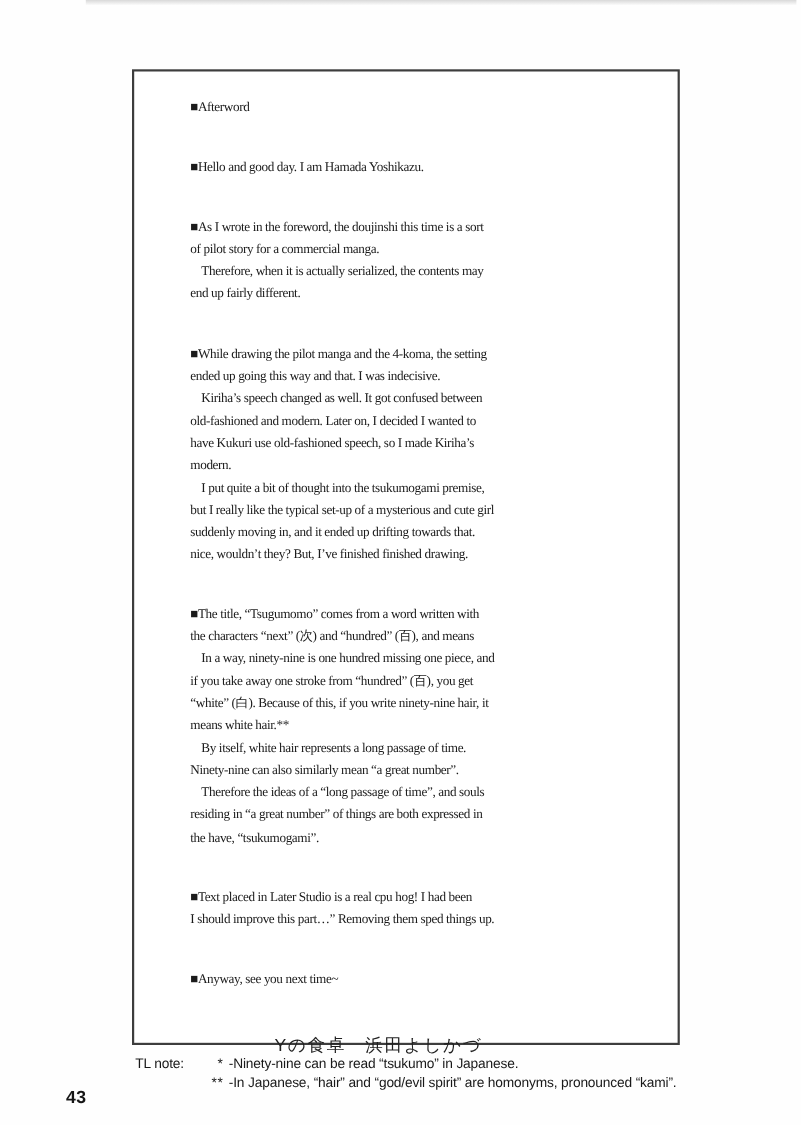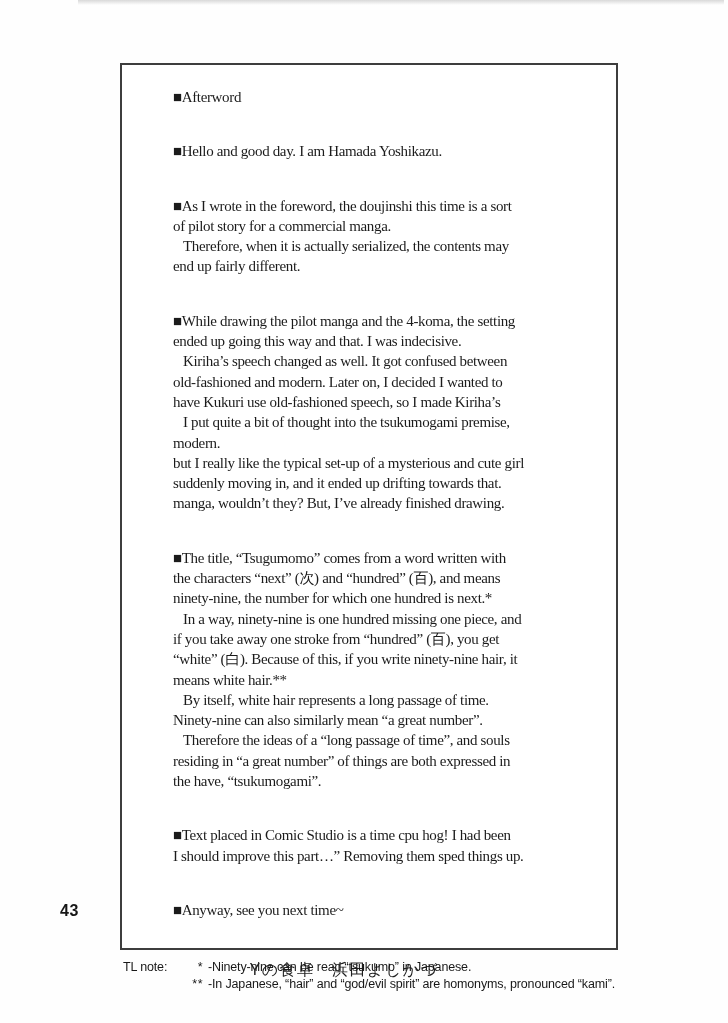--- a/index.html
+++ b/index.html
@@ -27,42 +27,42 @@
     left: 120px;
     top: 63px;
     width: 498px;
     height: 887px;
     box-sizing: border-box;
     border: 2px solid #3d3d3d;
     background: #fff;
     padding: 22px 24px 0 51px;
   }
   .paragraphs {
-    font-size: 15px;
+    font-size: 12px;
     line-height: 20.3px;
     letter-spacing: -0.35px;
     color: #1b1b1b;
   }
   .para + .para { margin-top: 34px; }
   .line { white-space: nowrap; }
   .line.indent { padding-left: 10px; }
   .signature {
     margin-top: 40px;
     text-align: center;
     padding-right: 77px;
     font-family: "Liberation Sans", sans-serif;
     font-size: 16px;
     letter-spacing: 1.5px;
     color: #1f1f1f;
   }
   
   .page-number {
     position: absolute;
     left: 60px;
-    top: 902px;
+    top: 990px;
     font-family: "Liberation Sans", sans-serif;
     font-weight: bold;
     font-size: 16px;
     letter-spacing: 0.5px;
     color: #161616;
   }
   .tl-note {
     position: absolute;
     left: 123px;
     top: 959px;
@@ -104,42 +104,41 @@
         <div class="line">of pilot story for a commercial manga.</div>
         <div class="line indent">Therefore, when it is actually serialized, the contents may</div>
         <div class="line">end up fairly different.</div>
       </div>
       <div class="para">
         <div class="line">■While drawing the pilot manga and the 4-koma, the setting</div>
         <div class="line">ended up going this way and that. I was indecisive.</div>
         <div class="line indent">Kiriha’s speech changed as well. It got confused between</div>
         <div class="line">old-fashioned and modern. Later on, I decided I wanted to</div>
         <div class="line">have Kukuri use old-fashioned speech, so I made Kiriha’s</div>
+        <div class="line">modern.</div>
         <div class="line indent">I put quite a bit of thought into the tsukumogami premise,</div>
-        <div class="line">modern.</div>
         <div class="line">but I really like the typical set-up of a mysterious and cute girl</div>
         <div class="line">suddenly moving in, and it ended up drifting towards that.</div>
-        <div class="line">manga, wouldn’t they? But, I’ve already finished drawing.</div>
+        <div class="line">nice, wouldn’t they? But, I’ve finished finished drawing.</div>
       </div>
       <div class="para">
         <div class="line">■The title, “Tsugumomo” comes from a word written with</div>
         <div class="line">the characters “next” (次) and “hundred” (百), and means</div>
-        <div class="line">ninety-nine, the number for which one hundred is next.*</div>
         <div class="line indent">In a way, ninety-nine is one hundred missing one piece, and</div>
         <div class="line">if you take away one stroke from “hundred” (百), you get</div>
         <div class="line">“white” (白). Because of this, if you write ninety-nine hair, it</div>
         <div class="line">means white hair.**</div>
         <div class="line indent">By itself, white hair represents a long passage of time.</div>
         <div class="line">Ninety-nine can also similarly mean “a great number”.</div>
         <div class="line indent">Therefore the ideas of a “long passage of time”, and souls</div>
         <div class="line">residing in “a great number” of things are both expressed in</div>
         <div class="line">the have, “tsukumogami”.</div>
       </div>
       <div class="para">
-        <div class="line">■Text placed in Comic Studio is a time cpu hog! I had been</div>
+        <div class="line">■Text placed in Later Studio is a real cpu hog! I had been</div>
         <div class="line">I should improve this part…” Removing them sped things up.</div>
       </div>
       <div class="para">
         <div class="line">■Anyway, see you next time~</div>
       </div>
     </div>
   <div class="signature">Yの食卓　浜田よしかづ</div>
 </div>
 
 <div class="page-number">43</div>

